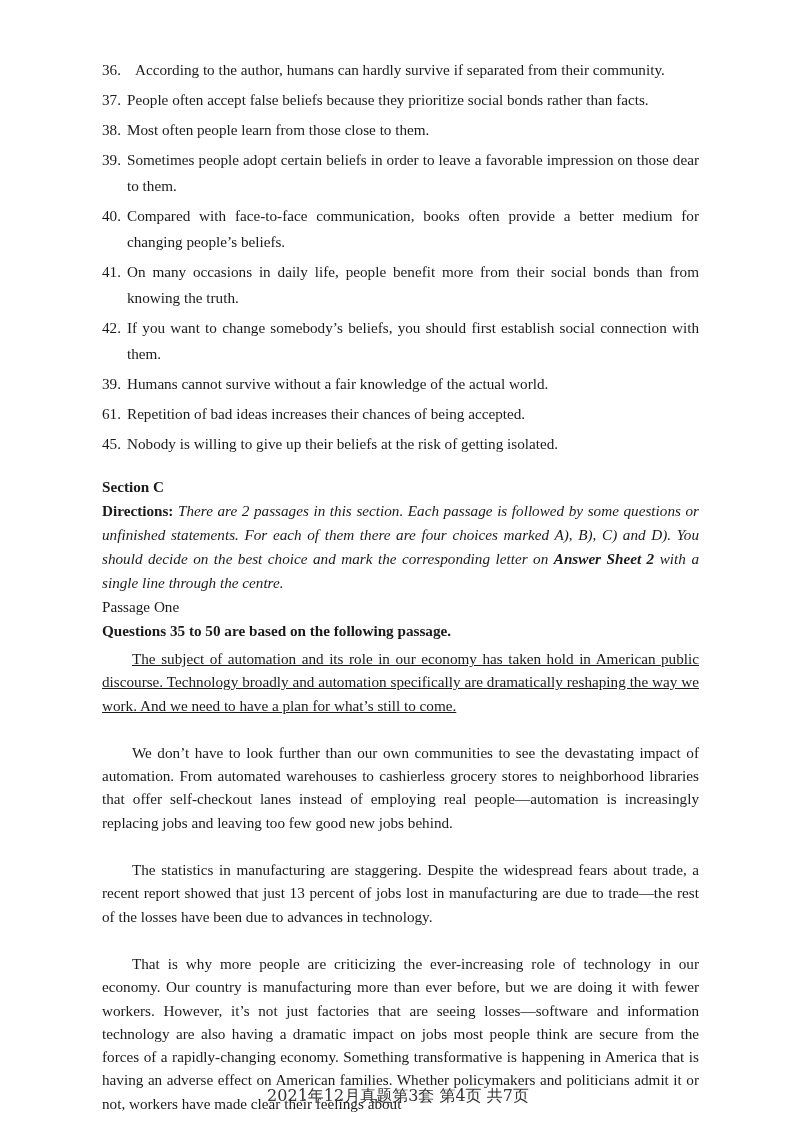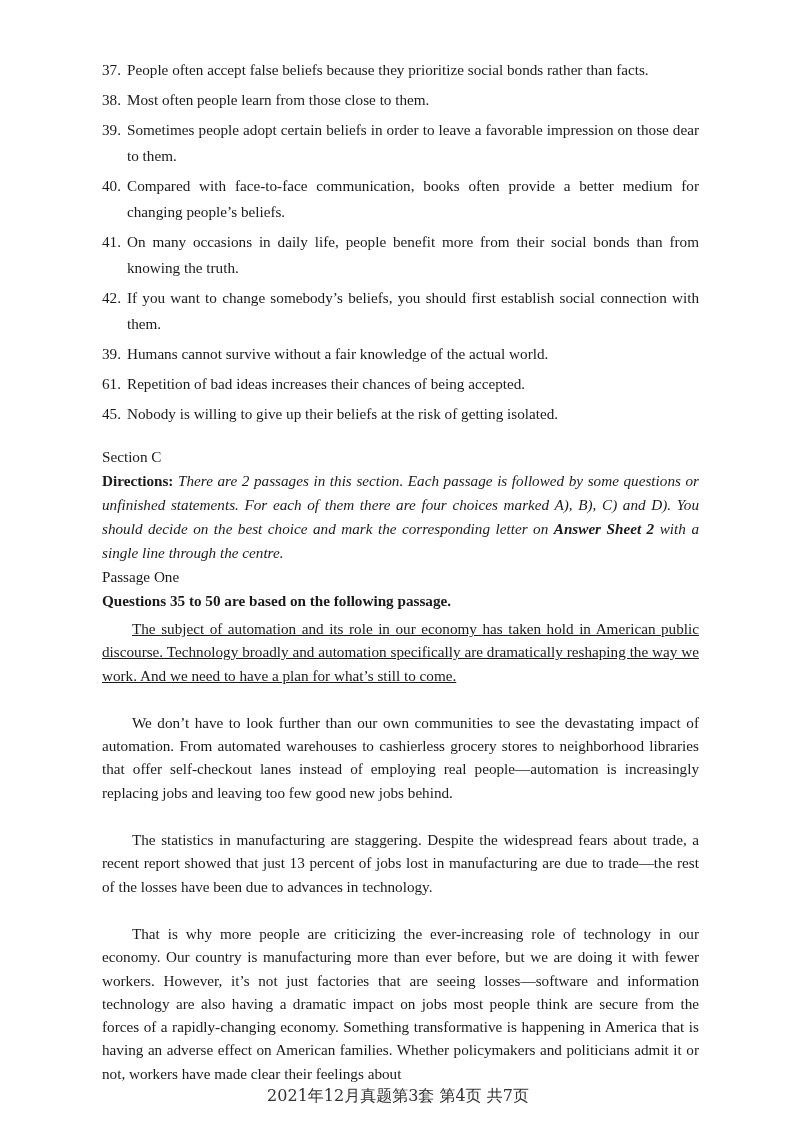--- a/index.html
+++ b/index.html
@@ -5,39 +5,40 @@
   html, body { margin: 0; padding: 0; background: #ffffff; }
   body {
     width: 800px; height: 1131px; position: relative; overflow: hidden;
     font-family: "Liberation Serif", "DejaVu Serif", serif;
     color: #1a1a1a;
   }
   .page { position: absolute; left: 102px; top: 57px; width: 597px; font-size: 15.2px; }
   .q-item { line-height: 26px; margin-bottom: 4px; text-align: justify; padding-left: 25px; text-indent: -25px; }
   .q-item.first-item { padding-left: 33px; text-indent: -33px; }
   .q-item .n { display: inline-block; width: 25px; text-indent: 0; }
-  .section-title { font-weight: normal; margin-top: 18px; line-height: 24px; }
+  .section-title { font-weight: bold; margin-top: 18px; line-height: 24px; }
   .directions { line-height: 24px; text-align: justify; }
   .directions b { font-weight: bold; }
   .directions i { font-style: italic; }
   .passage-title { font-weight: normal; line-height: 24px; }
   .passage-sub { font-weight: bold; line-height: 24px; }
   .para { text-indent: 30px; line-height: 23.3px; text-align: justify; margin-top: 24px; margin-bottom: 0; }
   .para.first { margin-top: 4px; text-decoration: underline; }
   .footer {
     position: absolute; left: 0; width: 796px; top: 1086px; text-align: center;
     font-size: 16px; color: #333; font-family: "DejaVu Serif", "Liberation Serif", serif;
   }
 </style>
 </head>
 <body>
 
 <div class="page">
 
   <div>
+    <div class="q-item first-item"><span class="n" style="width:33px">36.</span><span>According to the author, humans can hardly survive if separated from their community.</span></div>
     <div class="q-item"><span class="n">37.</span><span>People often accept false beliefs because they prioritize social bonds rather than facts.</span></div>
     <div class="q-item"><span class="n">38.</span><span>Most often people learn from those close to them.</span></div>
     <div class="q-item"><span class="n">39.</span><span>Sometimes people adopt certain beliefs in order to leave a favorable impression on those dear to them.</span></div>
     <div class="q-item"><span class="n">40.</span><span>Compared with face-to-face communication, books often provide a better medium for changing people’s beliefs.</span></div>
     <div class="q-item"><span class="n">41.</span><span>On many occasions in daily life, people benefit more from their social bonds than from knowing the truth.</span></div>
     <div class="q-item"><span class="n">42.</span><span>If you want to change somebody’s beliefs, you should first establish social connection with them.</span></div>
     <div class="q-item"><span class="n">39.</span><span>Humans cannot survive without a fair knowledge of the actual world.</span></div>
     <div class="q-item"><span class="n">61.</span><span>Repetition of bad ideas increases their chances of being accepted.</span></div>
     <div class="q-item"><span class="n">45.</span><span>Nobody is willing to give up their beliefs at the risk of getting isolated.</span></div>
   </div>

